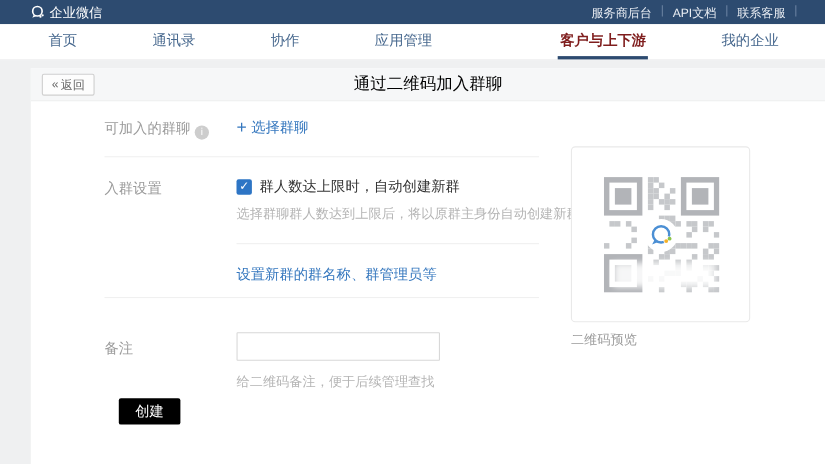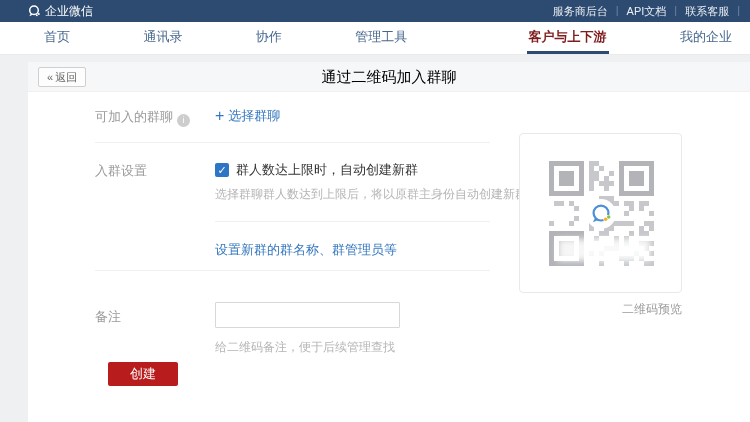--- a/index.html
+++ b/index.html
@@ -1,29 +1,29 @@
 <!DOCTYPE html>
 <html><head>
 <meta charset="utf-8">
 <style>
   * { margin:0; padding:0; box-sizing:border-box; }
   html,body { width:750px; height:422px; overflow:hidden; }
   body { font-family:"Liberation Sans","DejaVu Sans",sans-serif; background:#eff0f1; }
   .screen { position:relative; width:750px; height:422px; overflow:hidden; }
 
   
-  .topbar { height:22px; background:#2d4b70; display:flex; align-items:center; padding:0 10px 0 27px; }
+  .topbar { height:22px; background:#2d4b70; display:flex; align-items:center; padding:0 25px 0 27px; }
   .brand { display:flex; align-items:center; gap:4px; color:#fff; font-size:12px; }
   .brand svg { display:block; }
   .topbar-right { margin-left:auto; display:flex; align-items:flex-start; color:#e9edf3; font-size:11px; }
   .topbar-right .tlink { cursor:pointer; padding:0 8px; }
   .topbar-right .tsep { color:#6d84a3; }
 
   
-  .nav { height:33px; background:#fff; display:flex; justify-content:space-between; align-items:stretch; padding:0 16px 0 42px; border-bottom:1px solid #e9eaeb; }
+  .nav { height:33px; background:#fff; display:flex; justify-content:space-between; align-items:stretch; padding:0 40px 0 42px; border-bottom:1px solid #e9eaeb; }
   .nav-item { display:flex; align-items:center; font-size:13px; color:#47688e; cursor:pointer; border-bottom:3px solid transparent; padding:0 2px; }
   .nav-item.active { color:#7f1d1d; font-weight:700; border-bottom-color:#2d4b70;margin-left:48px; }
 
   
   .card { position:absolute; left:28px; right:0; top:62px; bottom:0; background:#fff; }
   .card-header { position:relative; height:30px; background:#f6f7f8; border-bottom:1px solid #f0f0f0; }
   .back-btn { position:absolute; left:10px; top:5px; height:20px; display:inline-flex; align-items:center; gap:2px;
               padding:0 8px; background:#fdfdfd; border:1px solid #cfcfcf; border-radius:2px;
               font-size:11px; color:#666; cursor:pointer; }
   .page-title { position:absolute; left:0; right:0; top:0; height:30px; line-height:30px; text-align:center;
@@ -39,32 +39,32 @@
                vertical-align:-2px; font-style:normal; }
   .plus { font-size:16px; font-weight:400; margin-right:4px; vertical-align:-1px; }
 
   .checkbox-row { position:absolute; left:187px; top:99px; display:flex; align-items:center; gap:7px; }
   .checkbox { width:14px; height:14px; border-radius:2px; background:#2d75c5; color:#fff;
               font-size:11px; line-height:14px; text-align:center; cursor:pointer; }
   .checkbox-label { font-size:13px; color:#333; }
 
   .remark-input { position:absolute; left:187px; top:240px; width:185px; height:26px;
                   border:1px solid #d8d8d8; border-radius:1px; font-size:13px; color:#333; padding:0 7px; outline:none; }
-  .create-btn { position:absolute; left:80px; top:300px; width:70px; height:24px; background:#b91c1c;
+  .create-btn { position:absolute; left:80px; top:300px; width:56px; height:24px; background:#000000;
                 border:none; border-radius:2px; color:#fff; font-size:13px; cursor:pointer; }
 
   
   .qr-panel { position:absolute; left:491px; top:71px; width:163px; height:160px;
               border:1px solid #e9e9e9; border-radius:4px; background:#fff; }
   .qr-code { position:absolute; left:29px; top:27px; width:105px; height:105px; }
   .qr-logo { position:absolute; left:66px; top:65px; width:30px; height:30px; border-radius:50%;
              background:#fff; display:flex; align-items:center; justify-content:center; }
   .qr-blur { position:absolute; left:38px; top:105px; width:92px; height:22px;
              background:rgba(255,255,255,0.88); filter:blur(3px); }
-  .qr-caption { position:absolute; left:491px; top:239px; width:163px; text-align:right;
+  .qr-caption { position:absolute; left:491px; top:239px; width:163px; text-align:left;
                 font-size:12px; color:#9b9b9b; }
 </style>
 </head>
 <body>
 
 <div class="screen">
 
   <div class="topbar">
     <div class="brand">
       <span>
@@ -84,21 +84,21 @@
       <span class="tsep">|</span>
       <span class="tlink">联系客服</span>
       <span class="tsep">|</span>
     </div>
   </div>
 
   <div class="nav">
     <div class="nav-item">首页</div>
     <div class="nav-item">通讯录</div>
     <div class="nav-item">协作</div>
-    <div class="nav-item">管理工具</div>
+    <div class="nav-item">应用管理</div>
     <div class="nav-item active">客户与上下游</div>
     <div class="nav-item">我的企业</div>
   </div>
 
   <div class="card">
 
     <div class="card-header">
       <span class="back-btn">
         <span>«</span>
         <span>返回</span>

